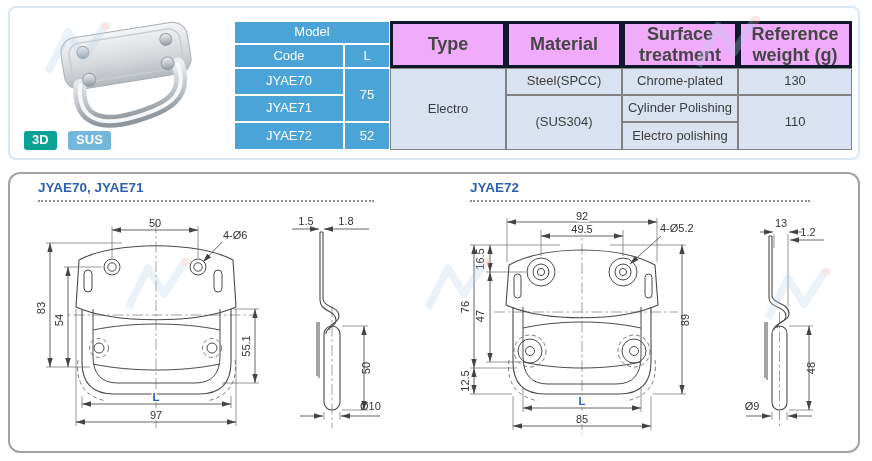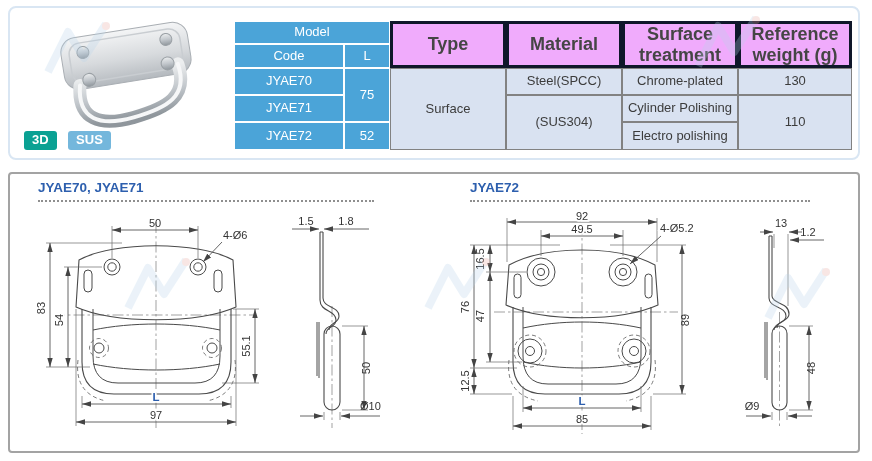--- a/index.html
+++ b/index.html
@@ -3,21 +3,21 @@
 <meta charset="utf-8">
 <style>
   html,body{margin:0;padding:0;}
   body{width:872px;height:461px;position:relative;background:#fff;
        font-family:"Liberation Sans",sans-serif;overflow:hidden;}
 
   
   .top-card{position:absolute;left:8px;top:6px;width:848px;height:150px;
             border:2px solid #d9e6f3;border-radius:8px;background:#fff;}
   .bottom-card{position:absolute;left:8px;top:172px;width:848px;height:277px;
-            border:2px solid #a3a3a3;border-radius:4px;background:#fff;}
+            border:2px solid #a3a3a3;border-radius:12px;background:#fff;}
 
   
   .badge-row{position:absolute;left:14px;top:122px;}
   .badge{display:inline-block;padding:1px 8px 2px;border-radius:3px;color:#fff;
          font-weight:bold;font-size:13px;margin-right:7px;line-height:16px;}
   .badge-3d{background:#0aa193;}
   .badge-sus{background:#74b7dc;}
 
   
   table.spec{position:absolute;left:224px;top:13px;border-collapse:separate;border-spacing:0;
@@ -98,21 +98,21 @@
       <td rowspan="2" class="hdr">Surface treatment</td>
       <td rowspan="2" class="hdr">Reference weight (g)</td>
     </tr>
     <tr style="height:23px">
       <td class="blue">Code</td>
       <td class="blue">L</td>
     </tr>
     <tr style="height:27px">
       <td class="blue">JYAE70</td>
       <td rowspan="2" class="blue">75</td>
-      <td rowspan="3" class="data">Surface</td>
+      <td rowspan="3" class="data">Electro</td>
       <td class="data">Steel(SPCC)</td>
       <td class="data">Chrome-plated</td>
       <td class="data">130</td>
     </tr>
     <tr style="height:27px">
       <td class="blue">JYAE71</td>
       <td rowspan="2" class="data">(SUS304)</td>
       <td class="data">Cylinder Polishing</td>
       <td rowspan="2" class="data">110</td>
     </tr>

